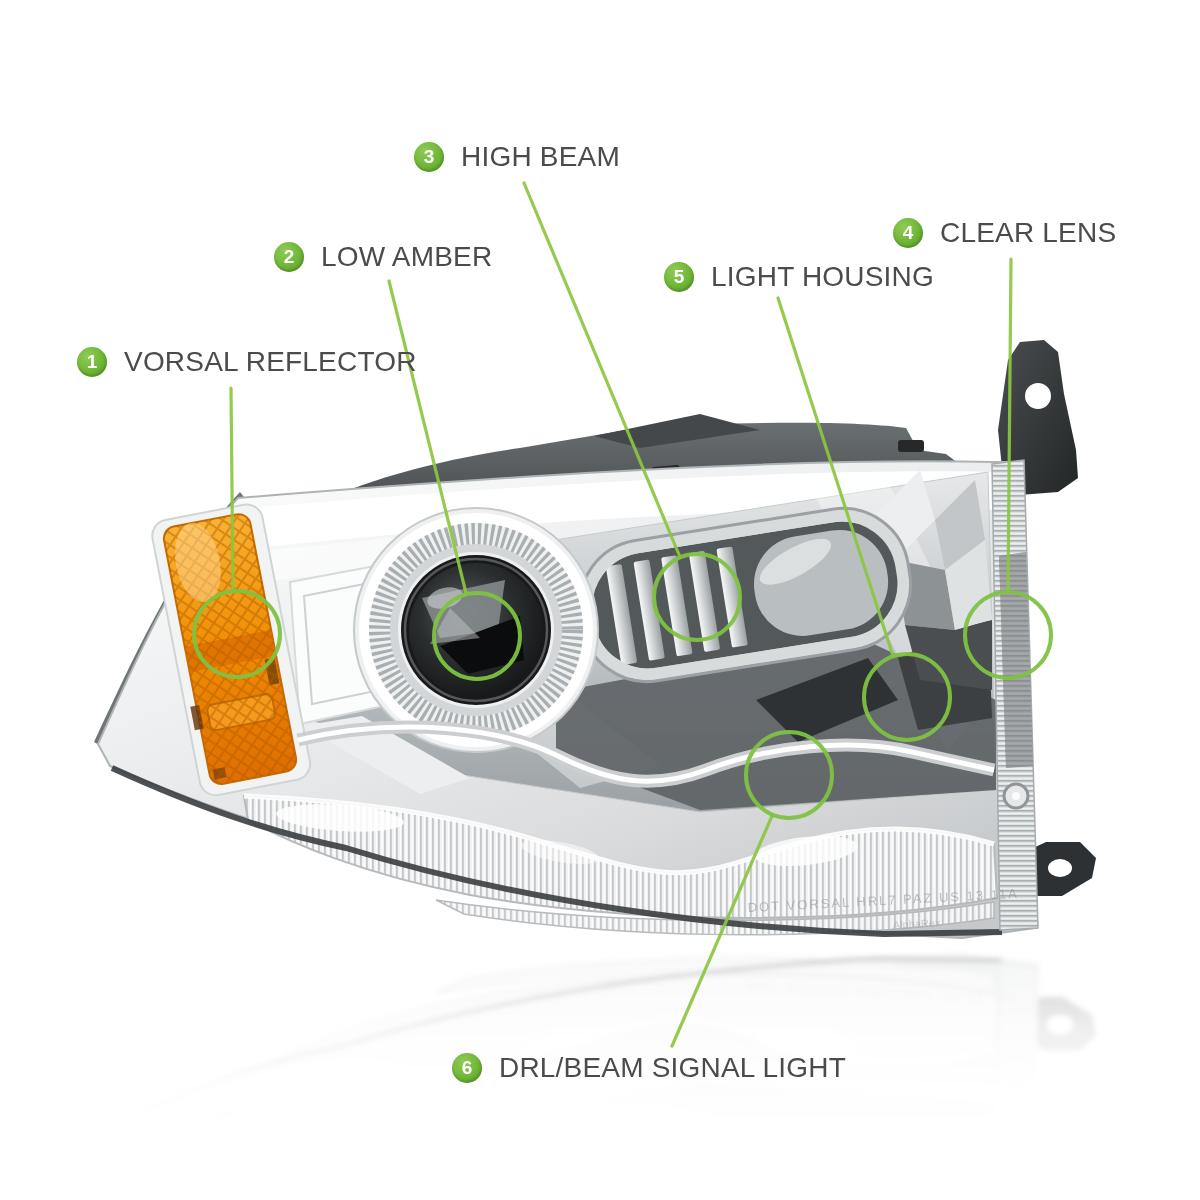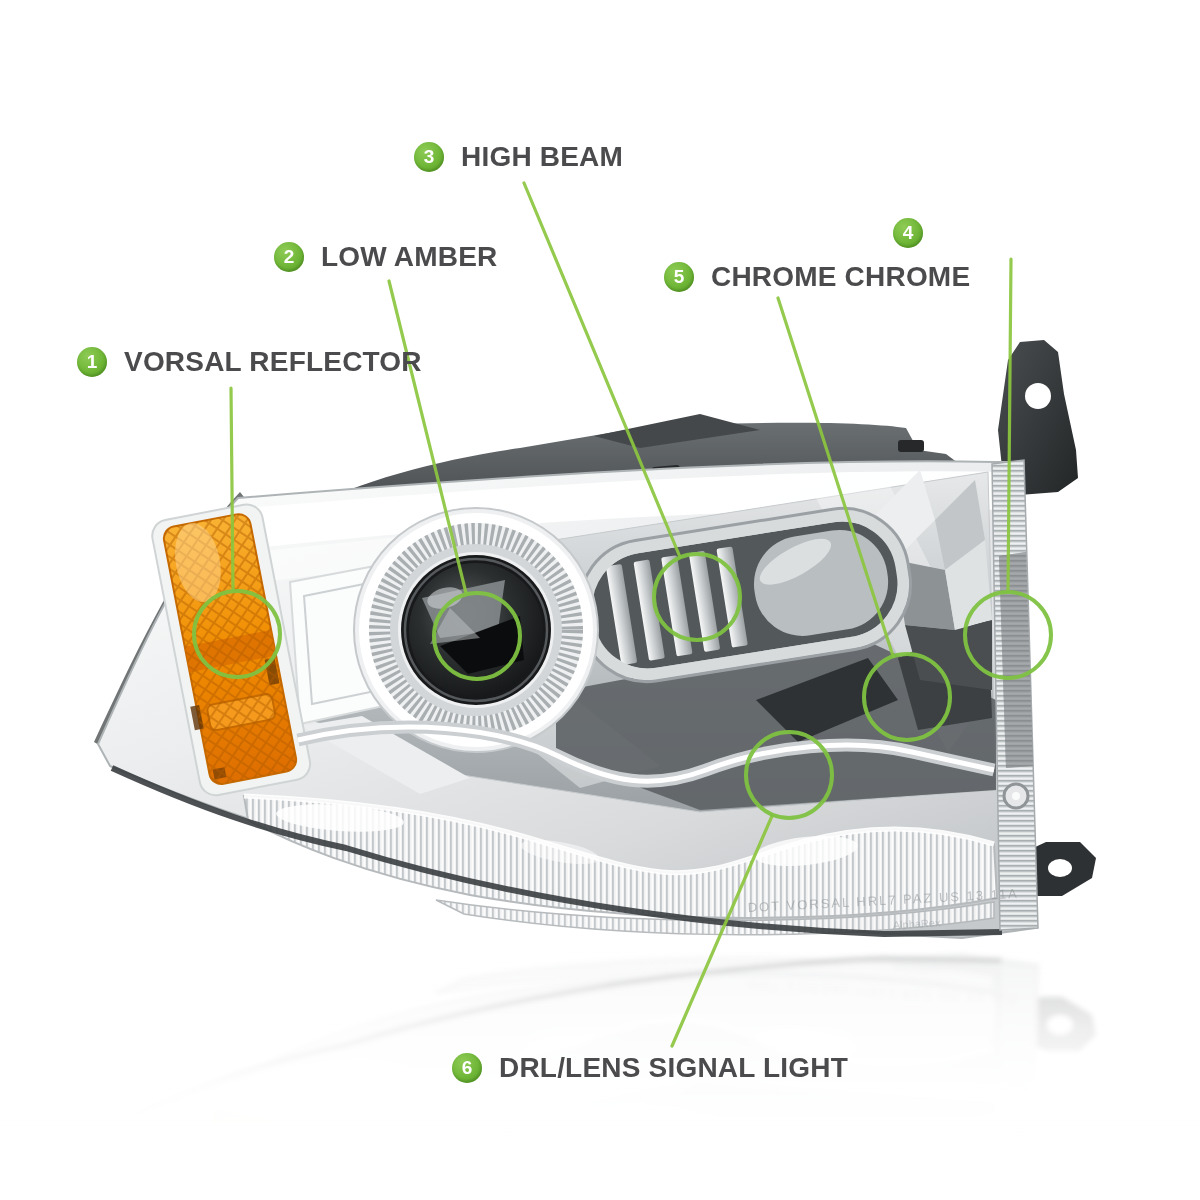--- a/index.html
+++ b/index.html
@@ -24,21 +24,21 @@
     white-space:nowrap;z-index:5;
   }
   .badge{
     width:30px;height:30px;border-radius:50%;
     background:radial-gradient(circle at 36% 30%, var(--badge-green-light), var(--badge-green) 55%, var(--badge-green-dark) 100%);
     color:#fff;font-weight:bold;font-size:19px;line-height:30px;text-align:center;
     box-shadow:inset -1px -2px 3px rgba(40,90,10,.35);
     flex:0 0 30px;
   }
   .callout-label{
-    font-size:28px;font-weight:bold;color:var(--label-gray);
+    font-size:28px;font-weight:normal;color:var(--label-gray);
     letter-spacing:.2px;
   }
   .co-line{stroke:var(--accent-green);stroke-width:3.2;stroke-linecap:round;opacity:.92;}
   .co-circle{stroke:var(--circle-green);stroke-width:4;fill:none;opacity:.95;}
 </style>
 </head>
 <body>
 
 <div class="scene">
 
@@ -264,23 +264,24 @@
   <div class="callout" style="left:274px;top:242px;">
     <span class="badge">2</span>
     <span class="callout-label">LOW AMBER</span>
   </div>
   <div class="callout" style="left:414px;top:142px;">
     <span class="badge">3</span>
     <span class="callout-label">HIGH BEAM</span>
   </div>
   <div class="callout" style="left:893px;top:218px;">
     <span class="badge">4</span>
+    <span class="callout-label">CLEAR LENS</span>
   </div>
   <div class="callout" style="left:664px;top:262px;">
     <span class="badge">5</span>
-    <span class="callout-label">CHROME CHROME</span>
+    <span class="callout-label">LIGHT HOUSING</span>
   </div>
   <div class="callout" style="left:452px;top:1053px;">
     <span class="badge">6</span>
-    <span class="callout-label">DRL/LENS SIGNAL LIGHT</span>
+    <span class="callout-label">DRL/BEAM SIGNAL LIGHT</span>
   </div>
 
 </div>
 
 </body></html>

